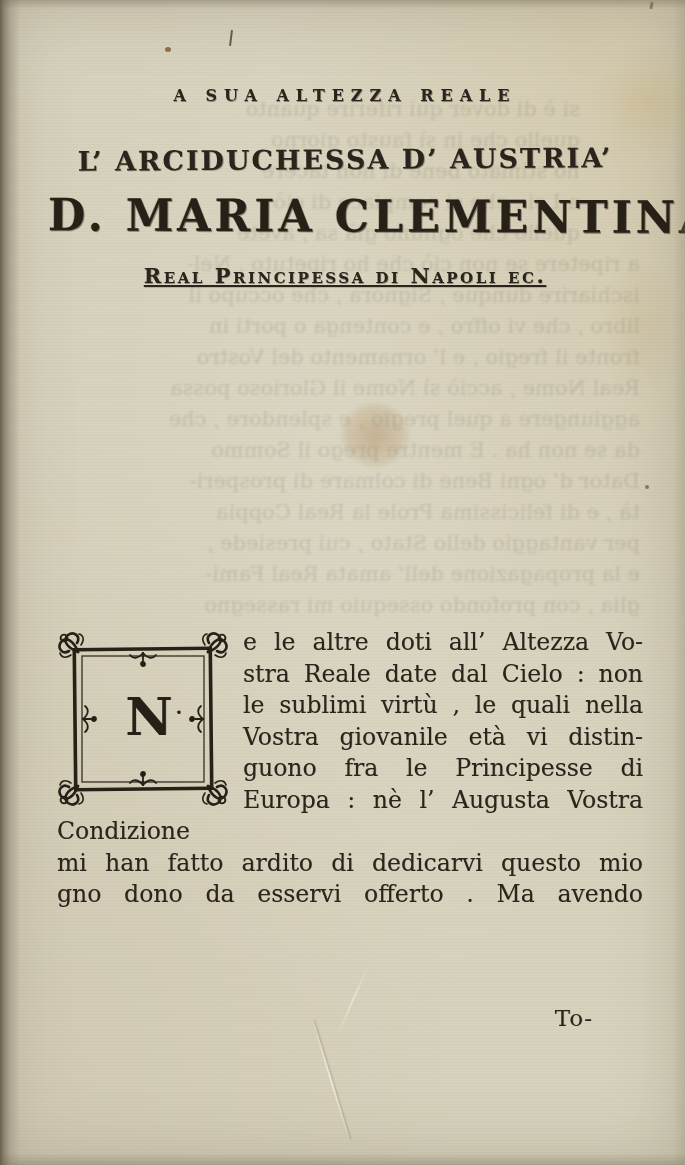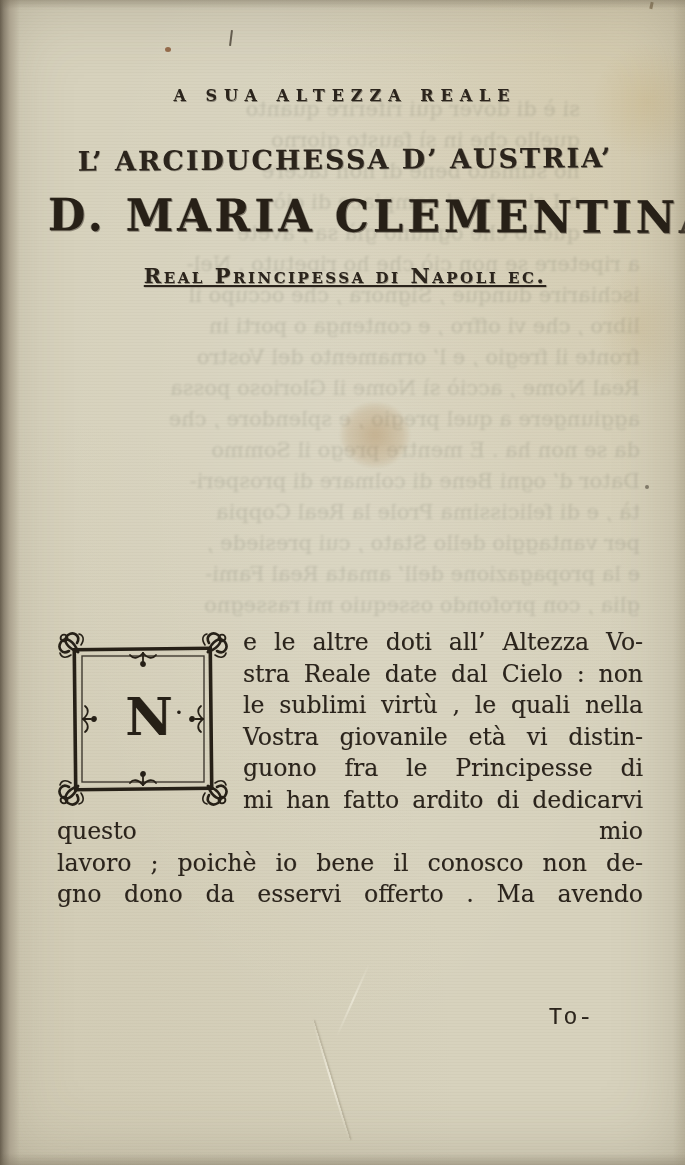--- a/index.html
+++ b/index.html
@@ -74,21 +74,20 @@
   .initial-box {
     float:left;
     width:172px; height:181px;
     margin:2px 14px 0 0;
   }
   .pline { text-align:justify; text-align-last:justify; -moz-text-align-last:justify; white-space:normal; }
   .catchword {
     position:absolute; top:1005px; right:92px;
     font-size:23px; letter-spacing:1px;
     text-shadow:0.45px 0.35px 0 rgba(43,36,28,0.30);
-    font-family:Liberation Mono, monospace;
   }
 
   
   .stain-brown { position:absolute; left:340px; top:402px; width:70px; height:66px; border-radius:50%;
     background:radial-gradient(ellipse, rgba(158,112,56,0.34) 0%, rgba(158,112,56,0.16) 55%, rgba(0,0,0,0) 75%);
     filter:blur(1px); }
   .stain-corner { position:absolute; left:592px; top:42px; width:110px; height:120px; border-radius:50%;
     background:radial-gradient(ellipse, rgba(190,158,92,0.22) 0%, rgba(0,0,0,0) 70%); }
   .stain-mid-right { position:absolute; left:596px; top:258px; width:90px; height:140px; border-radius:50%;
     background:radial-gradient(ellipse, rgba(182,150,92,0.16) 0%, rgba(0,0,0,0) 70%); }
@@ -175,22 +174,22 @@
         <use href="#mid" transform="translate(146,90) rotate(90)"></use>
         <text x="92" y="106" text-anchor="middle" font-family="DejaVu Serif, serif" font-size="52" font-weight="bold" fill="#262017">N</text>
         <text x="122" y="92" text-anchor="middle" font-family="DejaVu Serif, serif" font-size="26" fill="#262017">·</text>
       </svg>
     </div>
     <div class="pline">e le altre doti all’ Altezza Vo-</div>
     <div class="pline">stra Reale date dal Cielo : non</div>
     <div class="pline">le sublimi virtù , le quali nella</div>
     <div class="pline">Vostra giovanile età vi distin-</div>
     <div class="pline">guono fra le Principesse di</div>
+    <div class="pline">Europa : nè l’ Augusta Vostra Condizione</div>
     <div class="pline">mi han fatto ardito di dedicarvi questo mio</div>
-    <div class="pline">lavoro ; poichè io bene il conosco non de-</div>
     <div class="pline">gno dono da esservi offerto . Ma avendo</div>
   </div>
 
   <div class="catchword">To-</div>
 
   <div class="stain-brown"></div>
   <div class="stain-corner"></div>
   <div class="stain-mid-right"></div>
   <div class="speck-red"></div>
   <div class="speck-stroke"></div>

